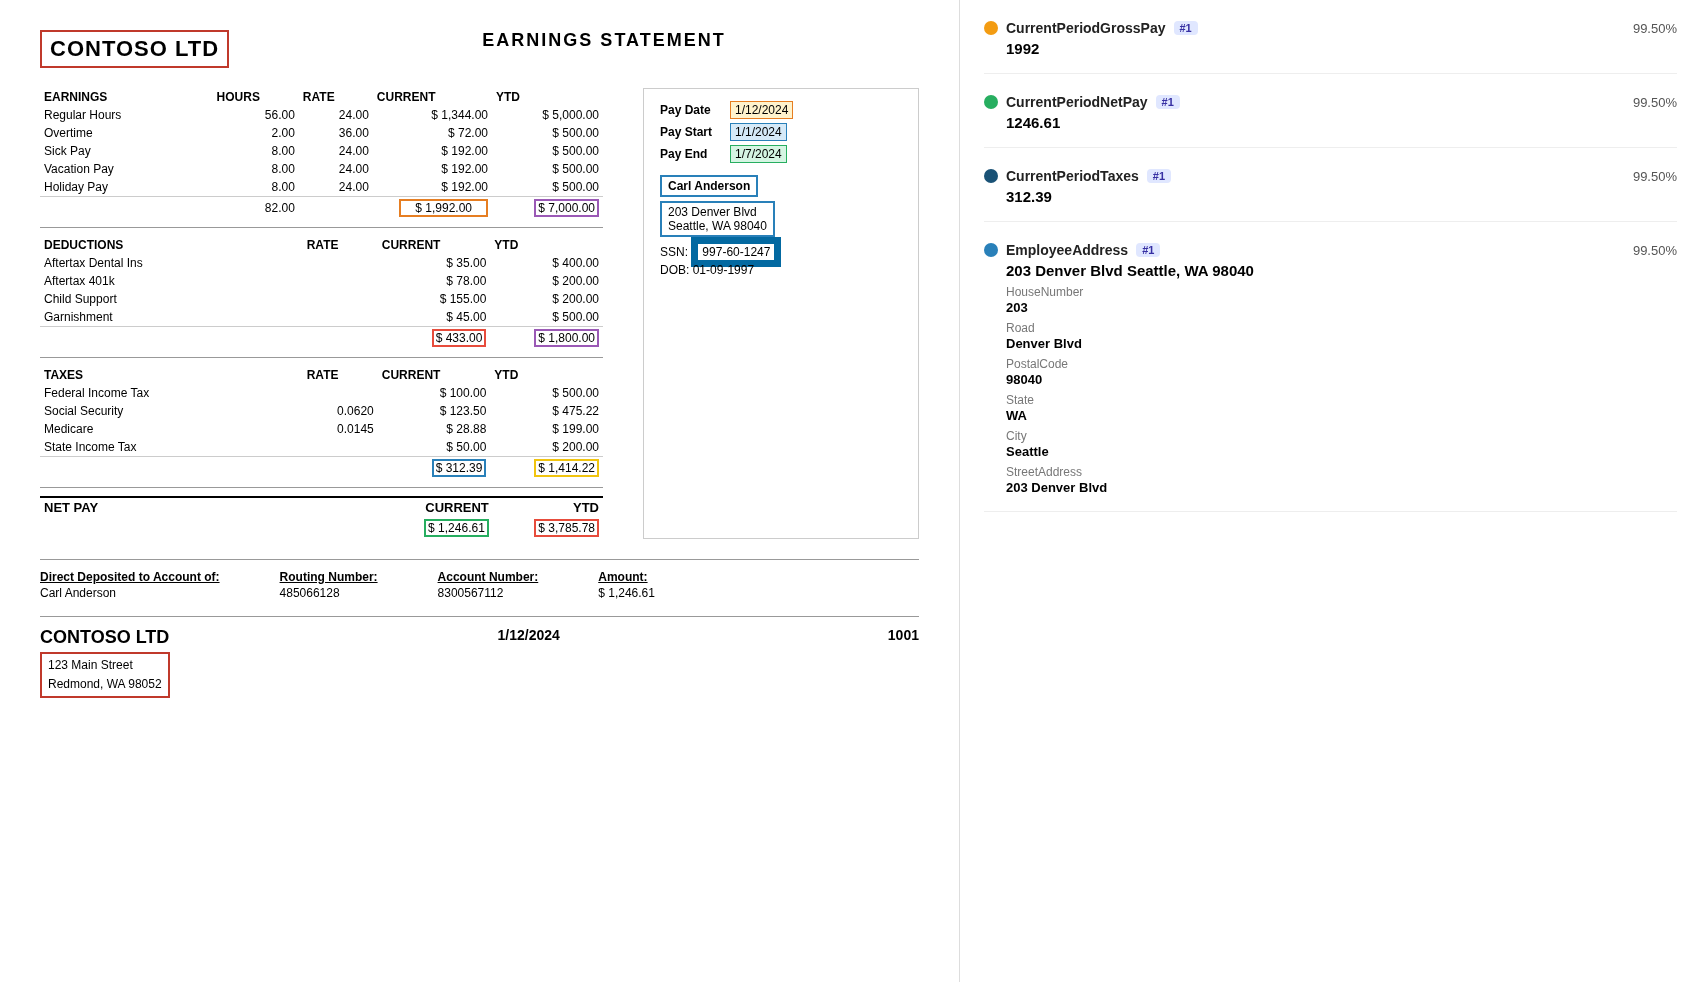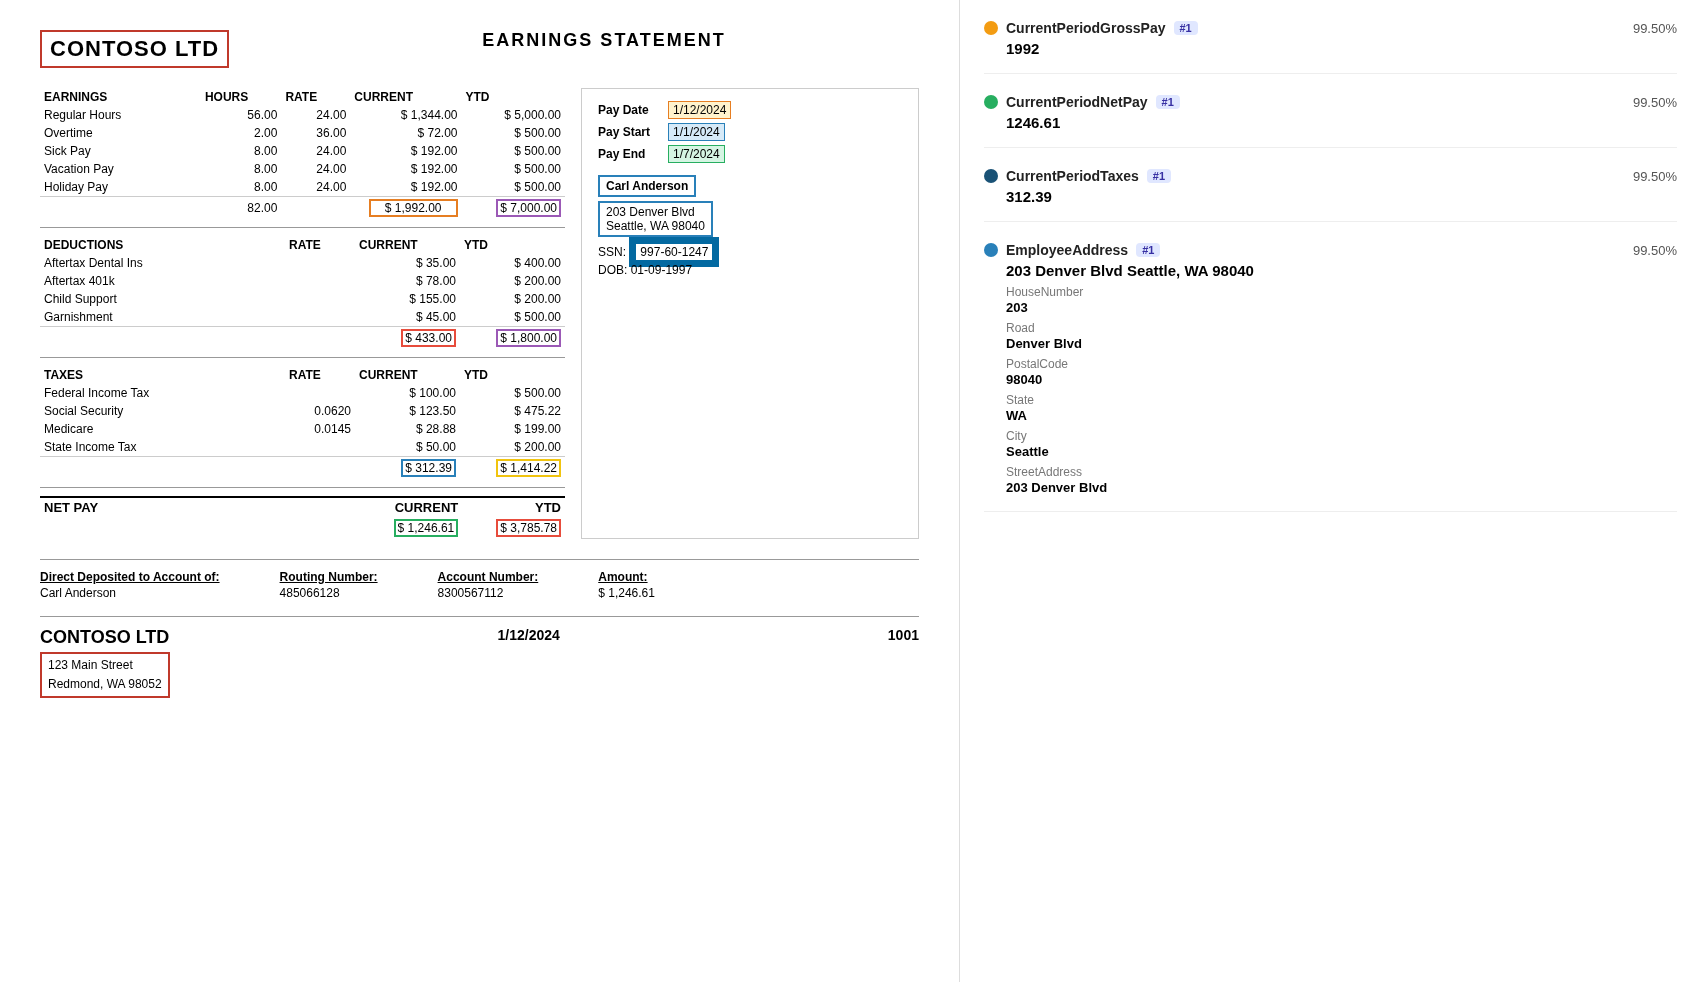--- a/index.html
+++ b/index.html
@@ -46,30 +46,30 @@
     .doc-title {
       text-align: center;
       font-size: 18px;
       font-weight: 700;
       margin-bottom: 20px;
       letter-spacing: 2px;
     }
 
     .top-section {
       display: flex;
-      gap: 16px;
+      gap: 40px;
       margin-bottom: 20px;
     }
 
     .earnings-table {
       flex: 1;
     }
 
     .pay-info-box {
-      width: 338px;
+      width: 276px;
       border: 1px solid #ccc;
       padding: 12px 16px;
       font-size: 12px;
     }
 
     table.doc-table {
       width: 100%;
       border-collapse: collapse;
       font-size: 12px;
     }

